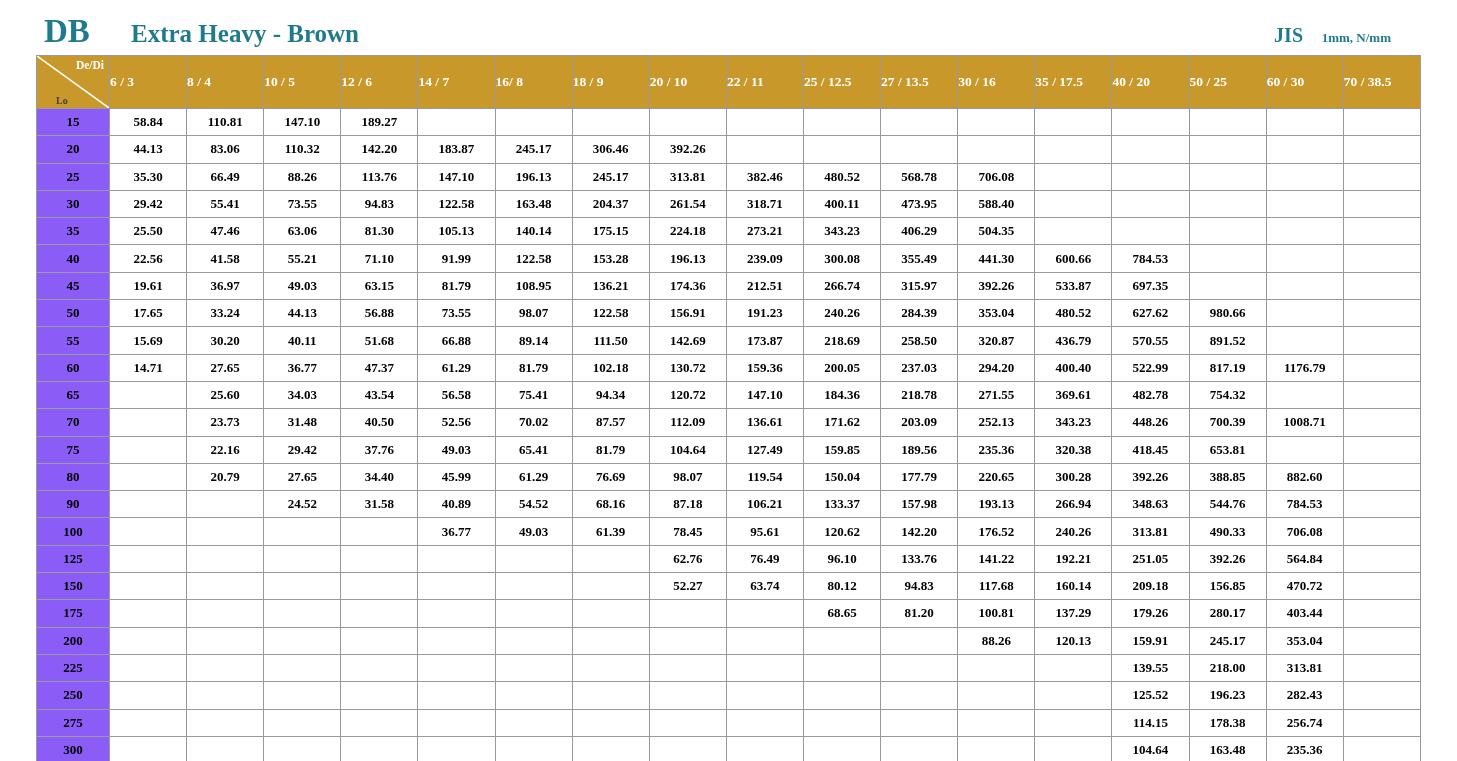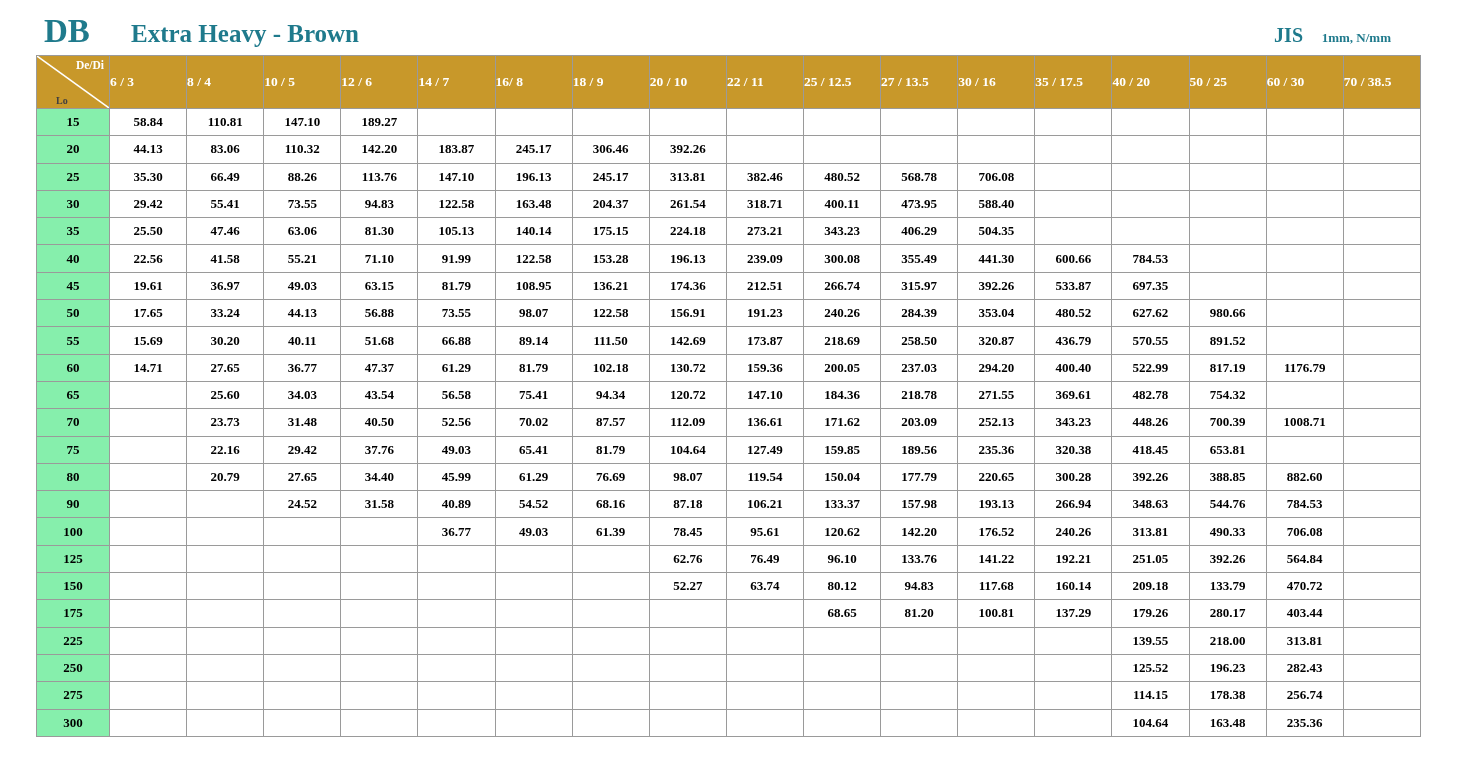--- a/index.html
+++ b/index.html
@@ -132,21 +132,21 @@
     vertical-align: middle;
     font-family: "Liberation Serif", serif;
     font-weight: bold;
     font-size: 13px;
     color: #000000;
     background: #ffffff;
   }
   tbody td.rowhead {
     font-weight: bold;
     font-size: 13px;
-    background: #86efac;
+    background: #8b5cf6;
   }
 </style>
 </head>
 <body>
 
 <div class="page">
 
   <div class="header-bar">
     <div class="brand">DB</div>
     <div class="doc-title">Extra Heavy - Brown</div>
@@ -534,21 +534,21 @@
             <td></td>
             <td></td>
             <td></td>
             <td>52.27</td>
             <td>63.74</td>
             <td>80.12</td>
             <td>94.83</td>
             <td>117.68</td>
             <td>160.14</td>
             <td>209.18</td>
-            <td>133.79</td>
+            <td>156.85</td>
             <td>470.72</td>
             <td></td>
           </tr>
           <tr>
             <td class="rowhead">175</td>
             <td></td>
             <td></td>
             <td></td>
             <td></td>
             <td></td>
@@ -559,20 +559,40 @@
             <td>68.65</td>
             <td>81.20</td>
             <td>100.81</td>
             <td>137.29</td>
             <td>179.26</td>
             <td>280.17</td>
             <td>403.44</td>
             <td></td>
           </tr>
           <tr>
+            <td class="rowhead">200</td>
+            <td></td>
+            <td></td>
+            <td></td>
+            <td></td>
+            <td></td>
+            <td></td>
+            <td></td>
+            <td></td>
+            <td></td>
+            <td></td>
+            <td></td>
+            <td>88.26</td>
+            <td>120.13</td>
+            <td>159.91</td>
+            <td>245.17</td>
+            <td>353.04</td>
+            <td></td>
+          </tr>
+          <tr>
             <td class="rowhead">225</td>
             <td></td>
             <td></td>
             <td></td>
             <td></td>
             <td></td>
             <td></td>
             <td></td>
             <td></td>
             <td></td>

